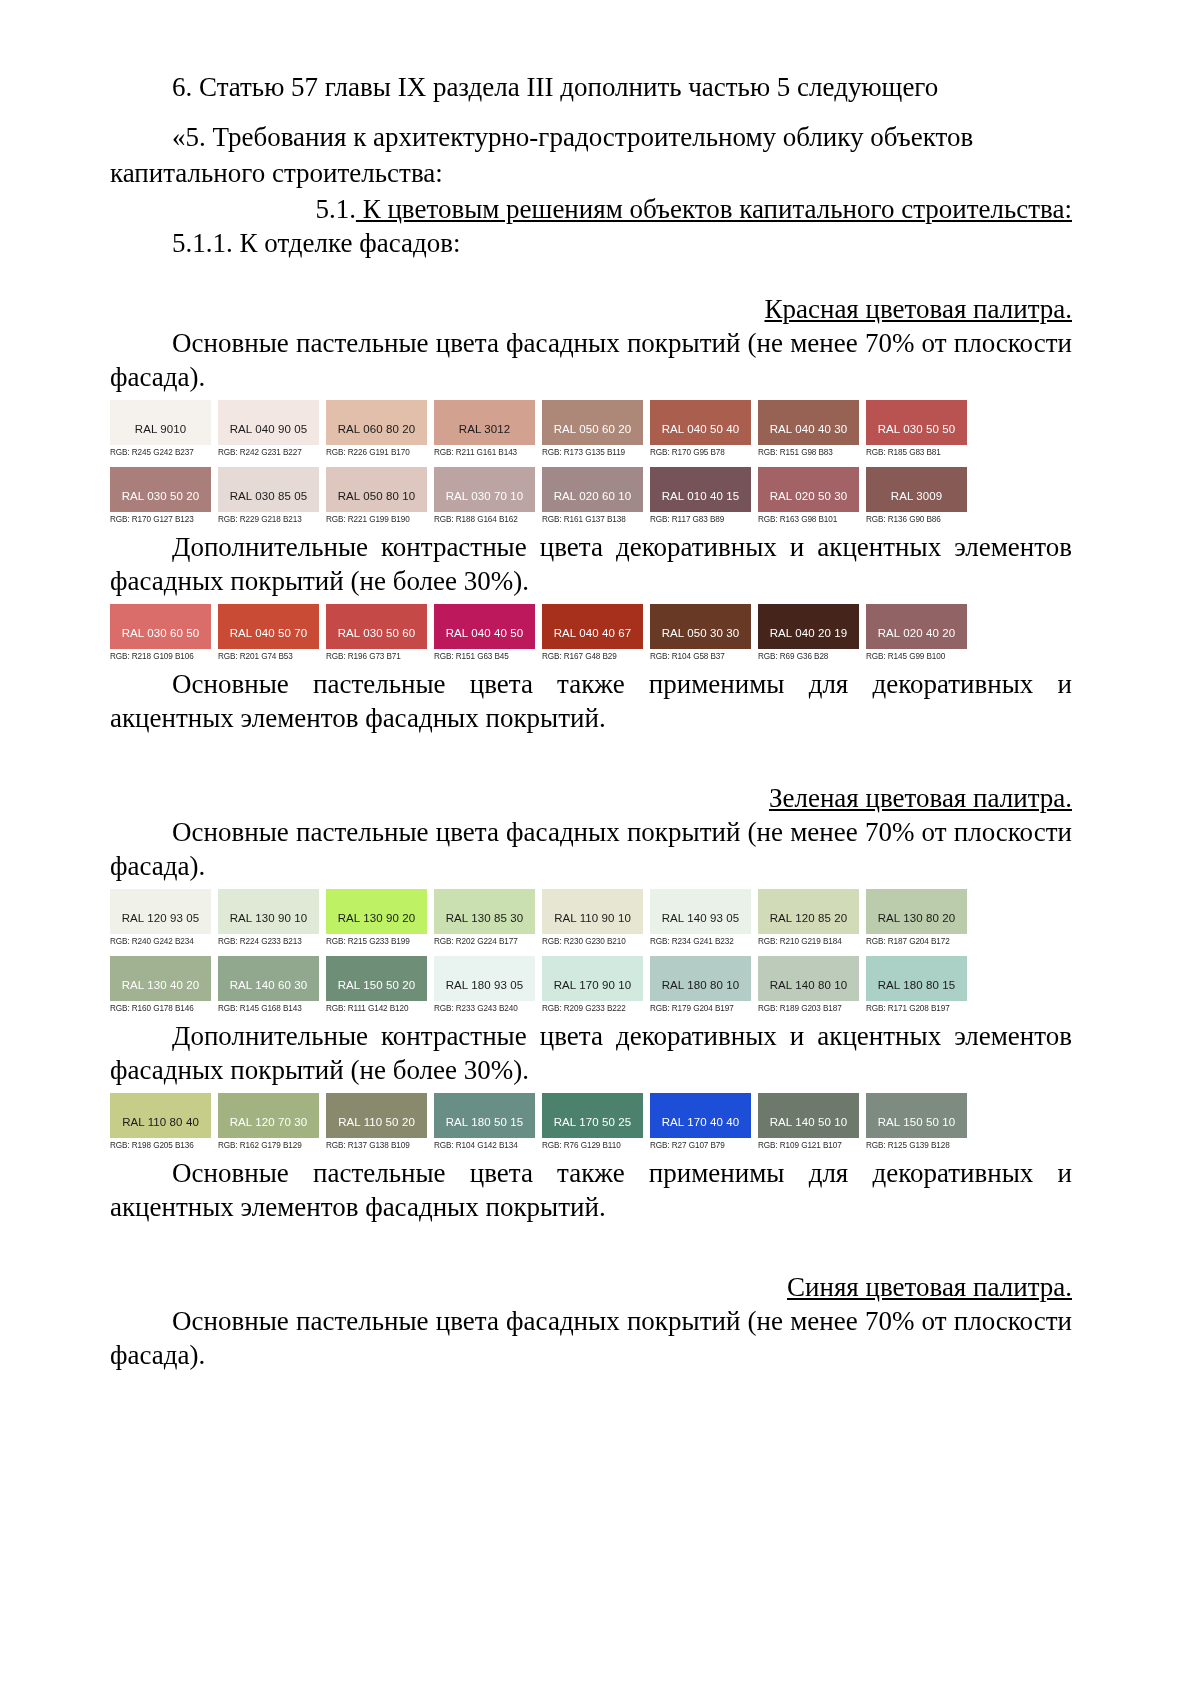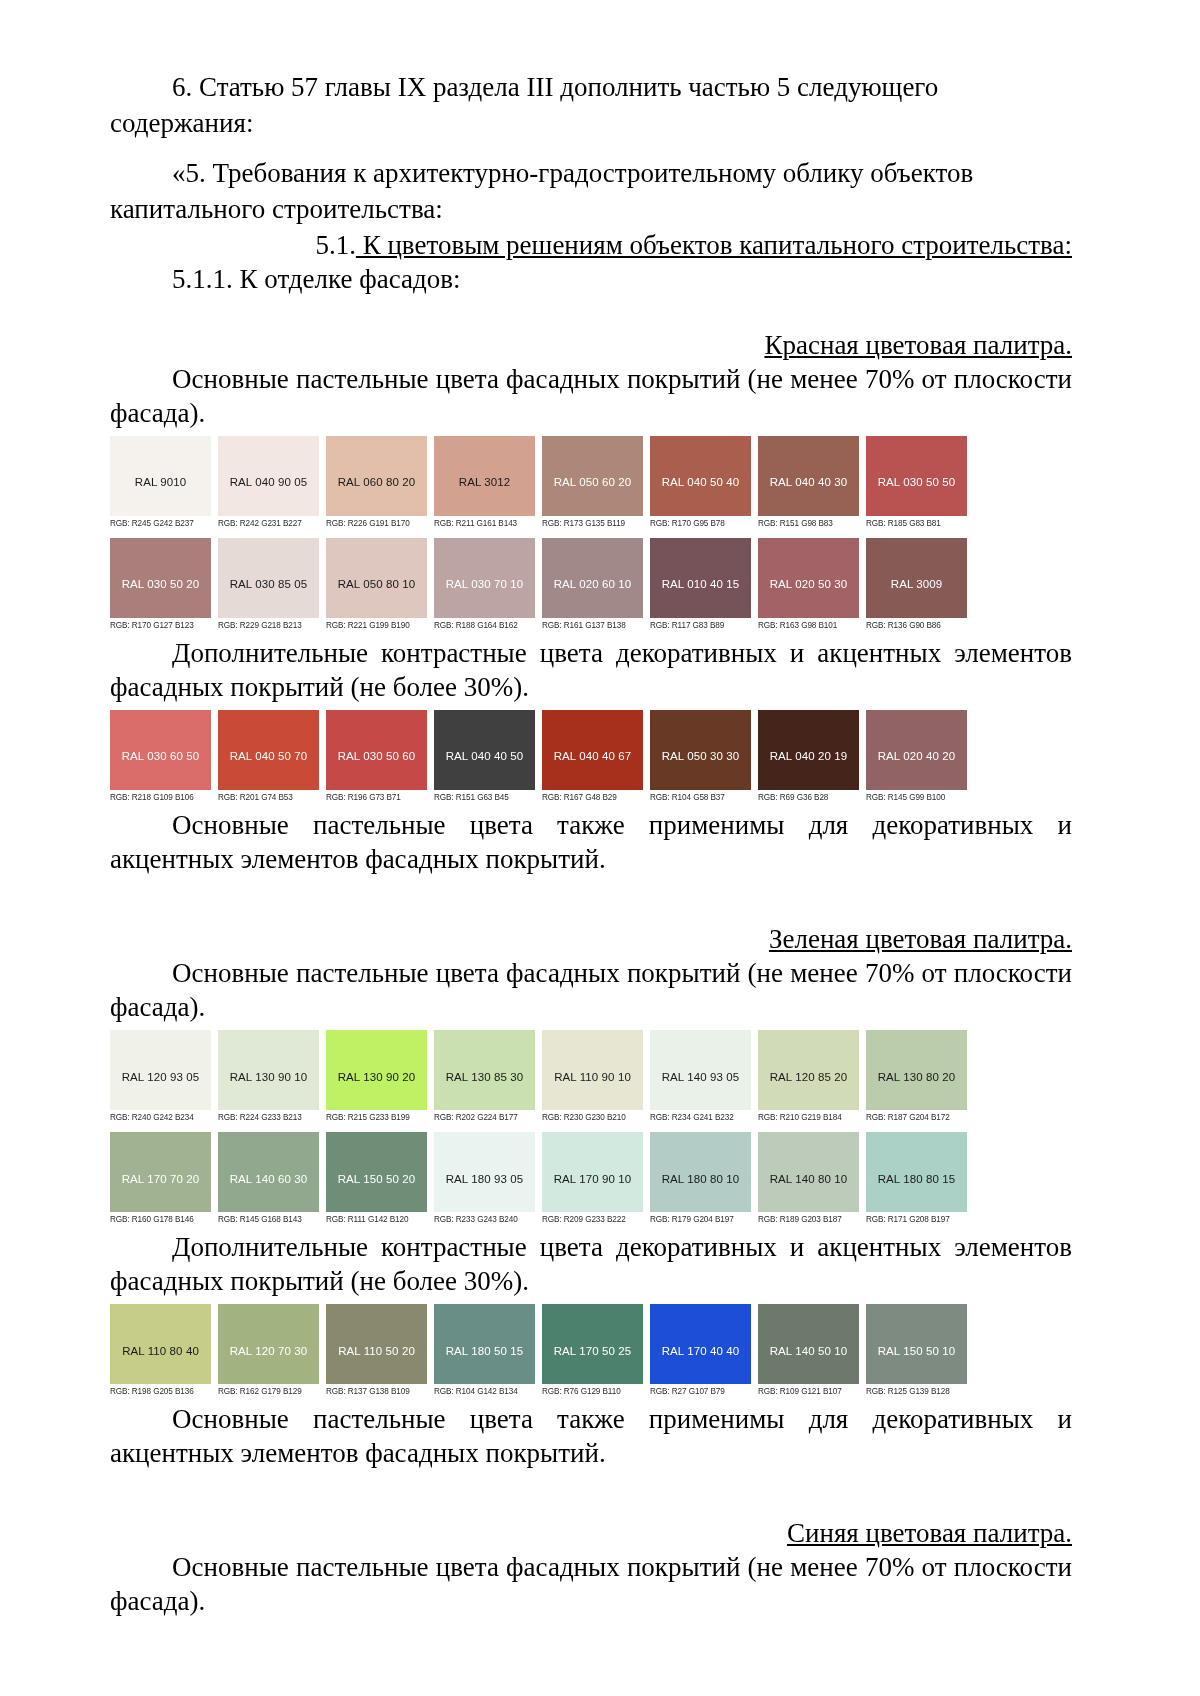--- a/index.html
+++ b/index.html
@@ -56,21 +56,21 @@
     display: flex;
     gap: 7px;
     align-items: flex-start;
     margin-bottom: 0px;
   }
   .swatch-cell {
     width: 101px;
     flex: 0 0 101px;
   }
   .swatch {
-    height: 80px;
+    height: 45px;
     position: relative;
     display: flex;
     align-items: center;
     justify-content: center;
     box-sizing: border-box;
   }
   .swatch .ral {
     font-family: "Liberation Sans", "DejaVu Sans", sans-serif;
     font-size: 11.5px;
     letter-spacing: 0.1px;
@@ -92,21 +92,20 @@
   
   .lt { color: #1a1a1a; }
   .dk { color: #ffffff; }
 </style>
 </head>
 <body>
 
 <div class="page">
 
   <p class="body-par"><span>6. Статью 57 главы IX раздела III дополнить частью 5 следующего</span></p>
-  <p class="body-par no-indent">содержания:</p>
 
   <div class="spacer-sm"></div>
 
   <p class="body-par"><span>«5. Требования к архитектурно-градостроительному облику объектов</span></p>
   <p class="body-par no-indent">капитального строительства:</p>
 
   <p class="heading-underline"><span style="text-decoration:none">5.1.</span><span> К цветовым решениям объектов капитального строительства:</span></p>
 
   <p class="body-par">5.1.1. К отделке фасадов:</p>
 
@@ -238,21 +237,21 @@
           </div>
         <div class="rgbline">RGB: R201 G74 B53</div>
       </div>
       <div class="swatch-cell">
         <div class="swatch" style="background:#c44947">
             <span class="ral dk">RAL 030 50 60</span>
           </div>
         <div class="rgbline">RGB: R196 G73 B71</div>
       </div>
       <div class="swatch-cell">
-        <div class="swatch" style="background:#404040">
+        <div class="swatch" style="background:#be185d">
             <span class="ral dk">RAL 040 40 50</span>
           </div>
         <div class="rgbline">RGB: R151 G63 B45</div>
       </div>
       <div class="swatch-cell">
         <div class="swatch" style="background:#a7301d">
             <span class="ral dk">RAL 040 40 67</span>
           </div>
         <div class="rgbline">RGB: R167 G48 B29</div>
       </div>
@@ -335,21 +334,21 @@
           </div>
         <div class="rgbline">RGB: R187 G204 B172</div>
       </div>
     </div>
 
     <div class="row-gap"></div>
 
     <div class="palette-row">
       <div class="swatch-cell">
         <div class="swatch" style="background:#a0b292">
-            <span class="ral dk">RAL 170 70 20</span>
+            <span class="ral dk">RAL 130 40 20</span>
           </div>
         <div class="rgbline">RGB: R160 G178 B146</div>
       </div>
       <div class="swatch-cell">
         <div class="swatch" style="background:#91a88f">
             <span class="ral dk">RAL 140 60 30</span>
           </div>
         <div class="rgbline">RGB: R145 G168 B143</div>
       </div>
       <div class="swatch-cell">

